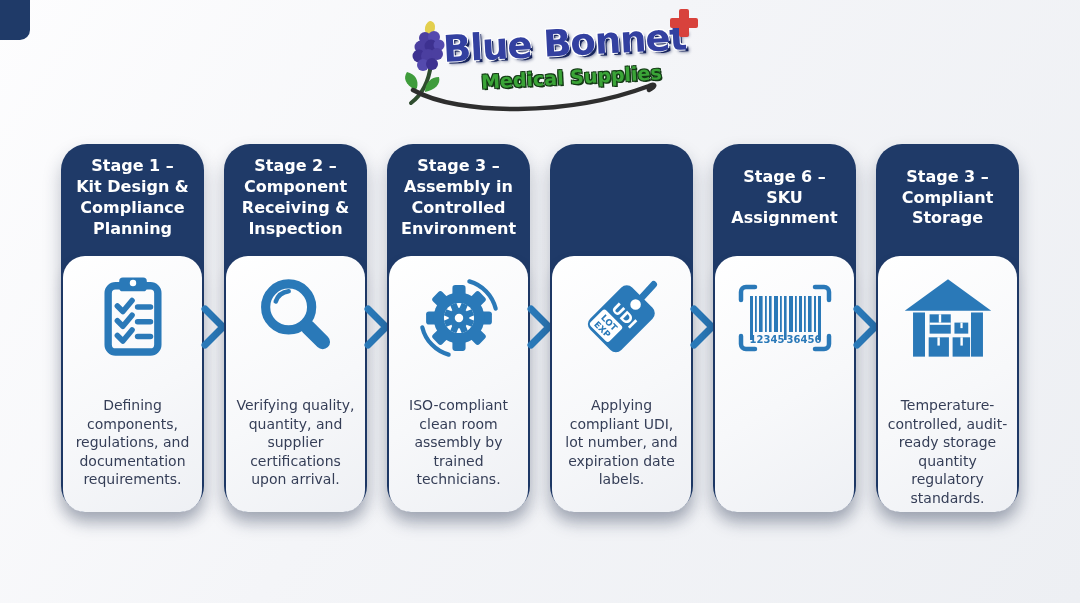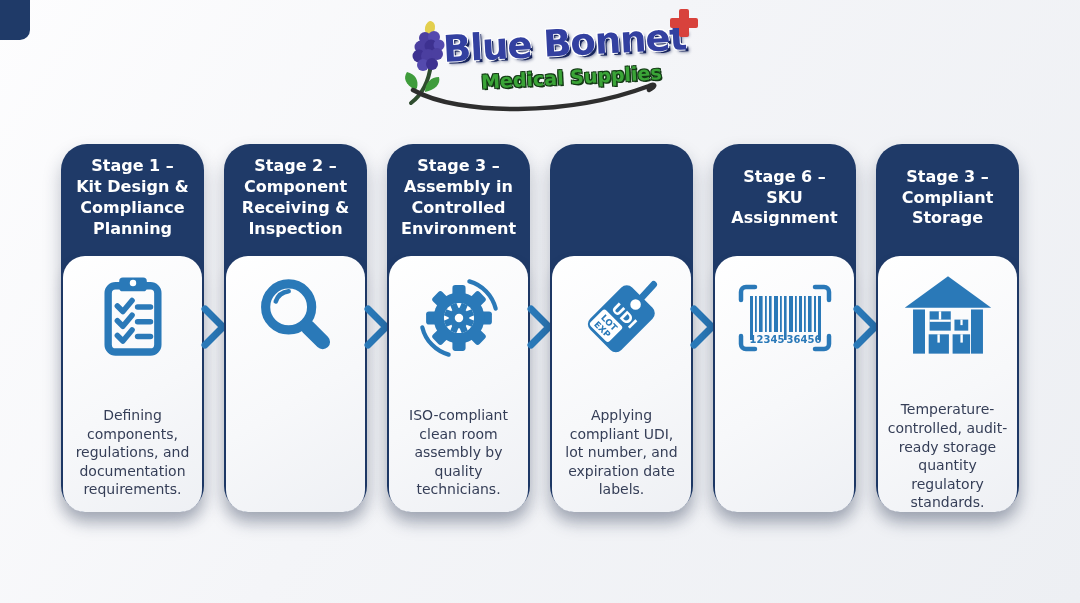--- a/index.html
+++ b/index.html
@@ -57,21 +57,21 @@
   .stage-body{
     position:absolute; top:112px; left:2px; right:2px; bottom:0;
     background:linear-gradient(150deg,#ffffff 0%,#f7f8fa 55%,#eef0f4 100%);
     border-radius:22px;
     box-shadow:0 8px 14px rgba(25,38,70,.16);
     display:flex; flex-direction:column; align-items:center;
     padding-top:13px;
   }
   .icon-box{ height:98px; display:flex; align-items:center; justify-content:center; }
   .stage-desc{
-    margin-top:39px; padding:0 8px;
+    margin-top:29px; padding:0 8px;
     font-size:14px; line-height:1.33; color:#353e57; text-align:center;
   }
   .arrow-gap{
     position:relative; width:20px; flex:0 0 20px;
   }
   .arrow-gap svg{ position:absolute; left:-4px; top:160px; }
 </style>
 </head>
 <body>
 
@@ -146,20 +146,21 @@
 Inspection</div>
     </div>
     <div class="stage-body">
       <div class="icon-box">
         <svg width="92" height="92" viewBox="0 0 100 100">
           <circle cx="42" cy="38" r="25" fill="none" stroke="#2a79b8" stroke-width="10"></circle>
           <path d="M28 32 A 17 17 0 0 1 42 21" stroke="#2a79b8" stroke-width="5" fill="none" stroke-linecap="round"></path>
           <line x1="63" y1="60" x2="79" y2="76" stroke="#2a79b8" stroke-width="16" stroke-linecap="round"></line>
         </svg>
       </div>
+      <div class="stage-desc">Verifying quality, quantity, and supplier certifications upon arrival.</div>
     </div>
   </div>
 
   <div class="arrow-gap">
     <svg width="28" height="46" viewBox="0 0 28 46">
       <path d="M5 5 L23 23 L5 41" stroke="#2a79b8" stroke-width="7" fill="none" stroke-linecap="round" stroke-linejoin="round"></path>
     </svg>
   </div>
 
   <div class="stage-card">
@@ -193,21 +194,21 @@
               <rect x="-3.5" y="-16" width="7" height="6" transform="rotate(292.5)"></rect>
               <rect x="-3.5" y="-16" width="7" height="6" transform="rotate(337.5)"></rect>
               <circle r="11"></circle>
               <circle r="4.5" fill="#ffffff"></circle>
             </g>
           </g>
           <path d="M61 11 A 40 40 0 0 1 89 40" stroke="#2a79b8" stroke-width="4.5" fill="none" stroke-linecap="round"></path>
           <path d="M39 89 A 40 40 0 0 1 11 60" stroke="#2a79b8" stroke-width="4.5" fill="none" stroke-linecap="round"></path>
         </svg>
       </div>
-      <div class="stage-desc">ISO-compliant clean room assembly by quality technicians.</div>
+      <div class="stage-desc">ISO-compliant clean room assembly by trained technicians.</div>
     </div>
   </div>
 
   <div class="arrow-gap">
     <svg width="28" height="46" viewBox="0 0 28 46">
       <path d="M5 5 L23 23 L5 41" stroke="#2a79b8" stroke-width="7" fill="none" stroke-linecap="round" stroke-linejoin="round"></path>
     </svg>
   </div>
 
   <div class="stage-card">

